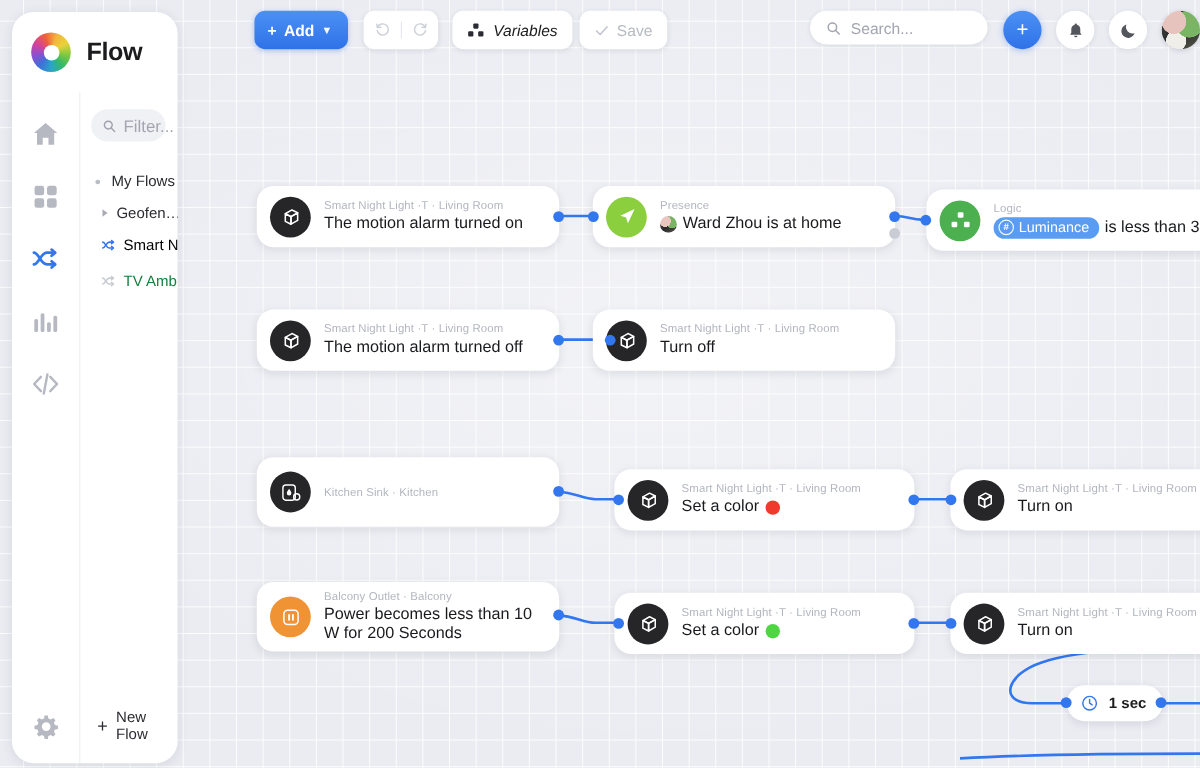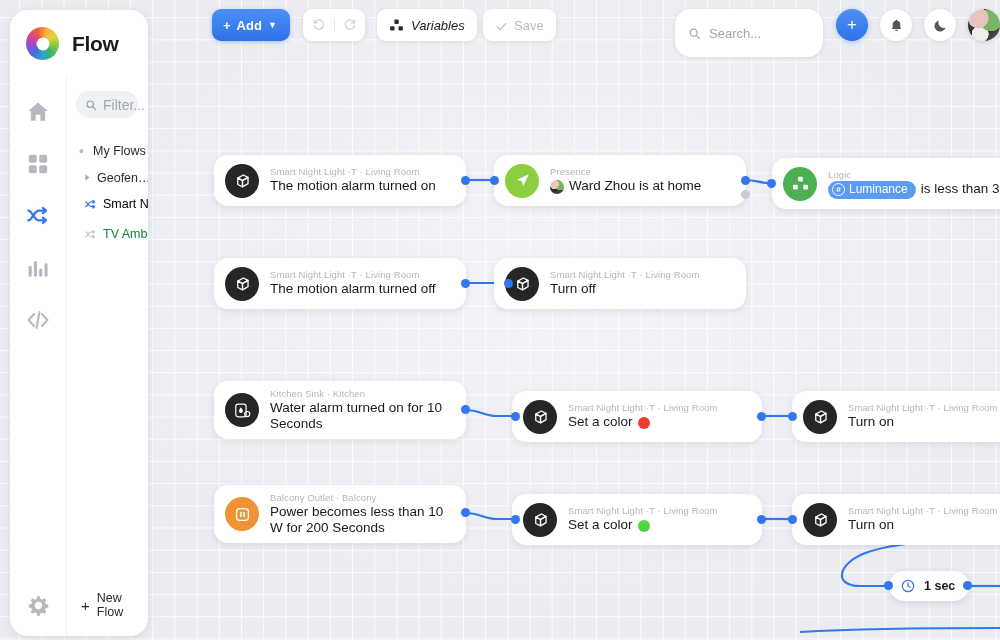--- a/index.html
+++ b/index.html
@@ -137,21 +137,21 @@
   .grp-vars { left: 377px; padding: 0 12px; gap: 7px; }
   .grp-vars .lbl { font-size: 13px; color: #1c1c1e; font-style: italic; }
   .grp-vars .vi { width: 15px; height: 15px; color: #2b2c31; }
 
   .grp-save { left: 483px; padding: 0 12px; gap: 6px; }
   .grp-save .lbl { font-size: 13px; color: #b7bac2; }
   .grp-save .ck { width: 13px; height: 13px; color: #c4c7cf; }
 
   .search {
     position: absolute; left: 675px; top: 9px;
-    width: 148px; height: 48px;
+    width: 148px; height: 28px;
     background: #fff; border-radius: 16px;
     box-shadow: 0 1px 4px rgba(40,45,70,.10);
     display: flex; align-items: center; gap: 8px; padding-left: 13px;
   }
   .search svg { width: 13px; height: 13px; color: #a2a5af; }
   .search .ph { font-size: 13px; color: #a3a6b0; }
 
   .roundbtn {
     position: absolute; top: 9px; width: 32px; height: 32px;
     border-radius: 50%; background: #fff;
@@ -362,21 +362,20 @@
   <div class="node" style="left:214px; top:381px; width:252px; height:58px;">
     <div class="nico dark">
       <svg viewBox="0 0 24 24" fill="none" stroke="currentColor" stroke-width="1.5" stroke-linejoin="round">
         <rect x="3.5" y="4" width="13" height="16" rx="3"></rect>
         <path d="M10 8 C8.4 10.2 7.6 11.4 7.6 12.6 A2.4 2.4 0 0 0 12.4 12.6 C12.4 11.4 11.6 10.2 10 8 Z" fill="currentColor" stroke="none"></path>
         <circle cx="18" cy="16.5" r="3.2"></circle>
       </svg>
     </div>
     <div class="ntxt">
       <div class="nsub">Kitchen Sink · Kitchen</div>
-      <div class="ntitle wrap">Water alarm turned on for 10 Seconds</div>
     </div>
   </div>
   <div class="port" style="left:461px; top:405px;"></div>
 
   <div class="node" style="left:512px; top:391px; width:250px; height:51px;">
     <div class="nico dark">
       <svg viewBox="0 0 24 24" fill="none" stroke="currentColor" stroke-width="1.6" stroke-linejoin="round">
         <path d="M6 9 L13 5 L19 8 L12 12 Z"></path>
           <path d="M6 9 L6 17 L12 20 L12 12 Z"></path>
           <path d="M12 12 L12 20 L19 16 L19 8 Z"></path>

